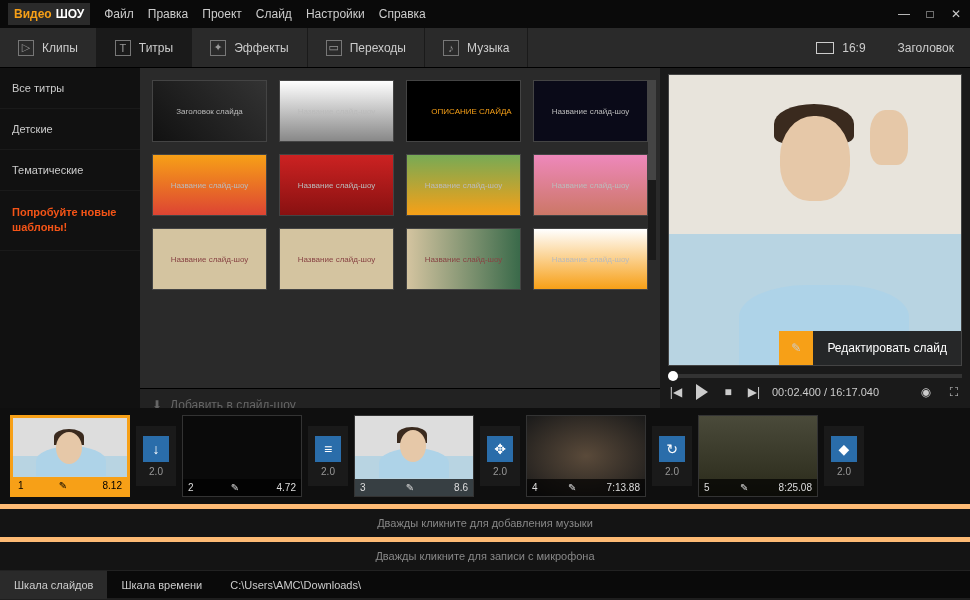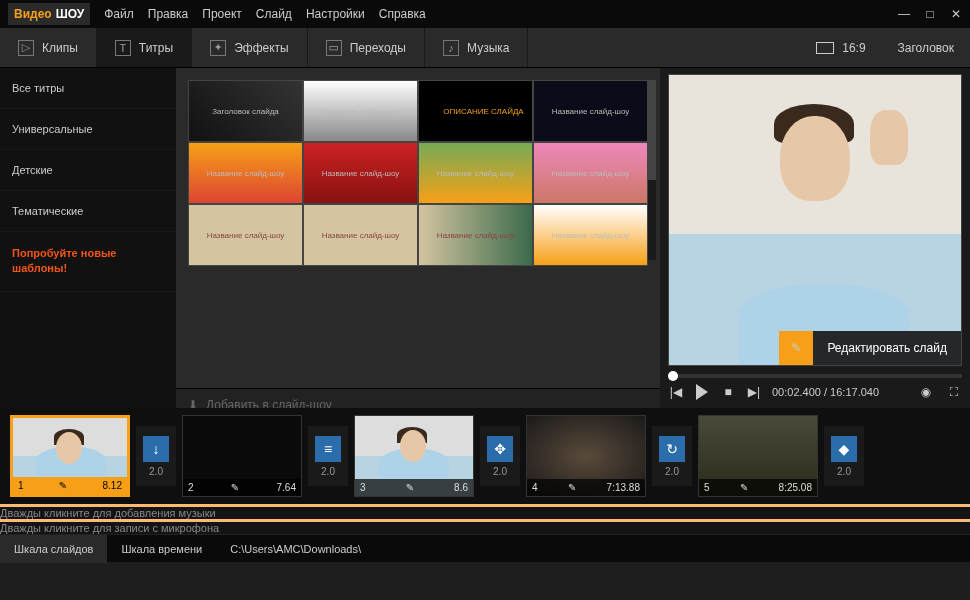--- a/index.html
+++ b/index.html
@@ -16,27 +16,27 @@
 .tab { display:flex; align-items:center; gap:8px; padding:0 18px; cursor:pointer; border-right:1px solid #1a1a1a; }
 .tab.active { background:#1a1a1a; }
 .tab-icon { width:16px; height:16px; display:flex; align-items:center; justify-content:center; font-size:11px; color:#999; border:1px solid #777; }
 .spacer { flex:1; }
 .aspect { display:flex; align-items:center; gap:8px; padding:0 16px; }
 .aspect-icon { width:18px; height:12px; border:1.5px solid #ccc; }
 .save-btn { display:flex; align-items:center; padding:0 16px; cursor:pointer; }
 .create-btn { background:#f45417; color:#fff; display:flex; align-items:center; gap:6px; padding:0 14px; cursor:pointer; font-weight:bold; }
 .create-icon { width:16px; height:14px; }
 .main { display:flex; height:340px; }
-.sidebar { width:176px; background:#111; display:flex; flex-direction:column; }
+.sidebar { width:140px; background:#111; display:flex; flex-direction:column; }
 .side-item { padding:14px 12px; cursor:pointer; border-bottom:1px solid #1a1a1a; color:#ccc; font-size:11px; position:relative; }
 .side-item.active { background:#2a2a2a; }
 .side-item.promo { color:#f45417; font-weight:bold; line-height:1.4; }
 .side-arrow { position:absolute; right:10px; top:50%; transform:translateY(-50%); color:#666; }
 .gallery { flex:1; background:#2a2a2a; padding:12px; position:relative; overflow:hidden; }
-.grid { display:grid; grid-template-columns:repeat(4,1fr); }
+.grid { display:grid; grid-template-columns:repeat(4,1fr); gap:12px; }
 .thumb { height:62px; background:#000; border:1px solid #444; position:relative; overflow:hidden; font-size:8px; color:#bbb; display:flex; align-items:center; justify-content:center; }
 .scrollbar { position:absolute; right:4px; top:12px; width:8px; height:180px; background:#1a1a1a; }
 .scroll-thumb { width:100%; height:100px; background:#444; }
 .add-bar { height:32px; background:#222; border-top:1px solid #000; display:flex; align-items:center; padding:0 12px; color:#666; gap:8px; margin:0 -12px -12px -12px; position:absolute; bottom:0; left:12px; right:12px; }
 .preview { width:310px; background:#1a1a1a; display:flex; flex-direction:column; padding:6px 8px; }
 .preview-screen { flex:1; background:#333; position:relative; overflow:hidden; border:1px solid #444; }
 .man { position:absolute; inset:0; background:linear-gradient(#e8e4dc 0%,#e8e4dc 55%,#b8d4e2 55%,#b8d4e2 100%); }
 .face { position:absolute; left:38%; top:14%; width:70px; height:85px; background:#e6c8a8; border-radius:48% 48% 42% 42%; }
 .hair { position:absolute; left:36%; top:10%; width:80px; height:40px; background:#3a2a1e; border-radius:50% 50% 20% 20%; }
 .shirt { position:absolute; left:24%; bottom:0; width:170px; height:80px; background:#aed3e8; border-radius:40% 40% 0 0; }
@@ -54,21 +54,21 @@
 .timeline-area { background:#0f0f0f; }
 .clips-row { height:96px; display:flex; align-items:center; gap:6px; padding:6px 10px; overflow:hidden; }
 .clip { width:120px; height:82px; background:#1a1a1a; border:1px solid #333; position:relative; cursor:pointer; overflow:hidden; }
 .clip.selected { border:3px solid #f7a017; }
 .clip-info { position:absolute; bottom:0; left:0; right:0; background:rgba(0,0,0,0.7); display:flex; justify-content:space-between; padding:3px 5px; font-size:10px; color:#ddd; }
 .clip.selected .clip-info { background:#f7a017; color:#000; }
 .trans { width:40px; height:60px; background:#1a1a1a; display:flex; flex-direction:column; align-items:center; justify-content:center; gap:4px; cursor:pointer; }
 .trans-icon { width:26px; height:26px; background:#2a6daa; display:flex; align-items:center; justify-content:center; color:#fff; font-size:14px; }
 .trans-time { font-size:10px; color:#999; }
 .hint-tracks { background:#141414; }
-.hint { color:#888; font-size:11px; border-top:3px solid #fdba74; }
+.hint { text-align:center; padding:8px; color:#888; font-size:11px; border-top:5px solid #fdba74; }
 .statusbar { height:28px; background:#0a0a0a; display:flex; align-items:center; font-size:11px; border-top:1px solid #222; }
 .status-tab { padding:14px 14px; height:100%; display:flex; align-items:center; cursor:pointer; }
 .status-tab.active { background:#2a2a2a; }
 .pencil { font-size:10px; }
 .clip-img { position:absolute; inset:0; }
 .clip-man { background:linear-gradient(#ddd 0%,#ddd 50%,#b8d4e2 50%); }
 .clip-dark { background:#0a0a0a; }
 .clip-scene { background:radial-gradient(#5a4a3a,#1a1a1a); }
 .clip-mech { background:linear-gradient(#4a4a3a,#2a2a1a); }
 .mini-face { position:absolute; left:38%; top:18%; width:26px; height:32px; background:#e6c8a8; border-radius:50%; }
@@ -125,21 +125,20 @@
       <span>16:9</span>
     </div>
   <div class="save-btn">
       <span>Заголовок</span>
     </div>
 </div>
 
 <div class="main">
   <div class="sidebar">
     <div class="side-item">Все титры</div>
-    <div class="side-item">Универсальные</div>
     <div class="side-item">Детские</div>
     <div class="side-item">Тематические</div>
     <div class="side-item promo">Попробуйте новые шаблоны!</div>
   </div>
 
   <div class="gallery">
     <div class="grid">
       <div class="thumb" style="background:linear-gradient(45deg,#111,#333);">Заголовок слайда</div>
       <div class="thumb" style="background:linear-gradient(#fff,#888);">Название слайд-шоу</div>
       <div class="thumb" style="background:#000;color:#f7a017;padding-left:16px;">ОПИСАНИЕ СЛАЙДА</div>
@@ -210,21 +209,21 @@
     </div>
     <div class="trans">
         <div class="trans-icon">↓</div>
         <div class="trans-time">2.0</div>
       </div>
     <div class="clip">
       <div class="clip-img clip-dark"></div>
       <div class="clip-info">
           <span>2</span>
           <span class="pencil">✎</span>
-          <span>7.64</span>
+          <span>4.72</span>
         </div>
     </div>
     <div class="trans">
         <div class="trans-icon">≡</div>
         <div class="trans-time">2.0</div>
       </div>
     <div class="clip">
       <div class="clip-img clip-man">
           <div class="mini-shirt"></div>
           <div class="mini-hair"></div>

